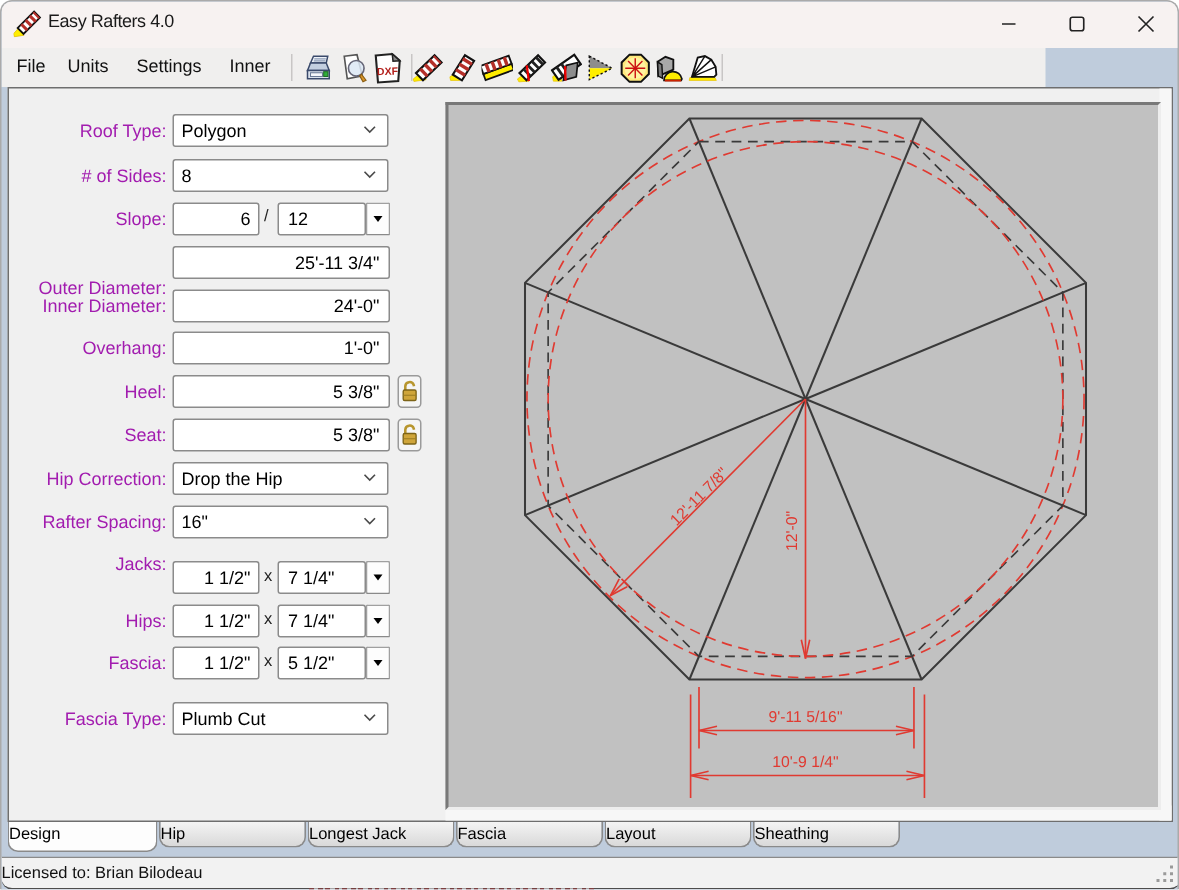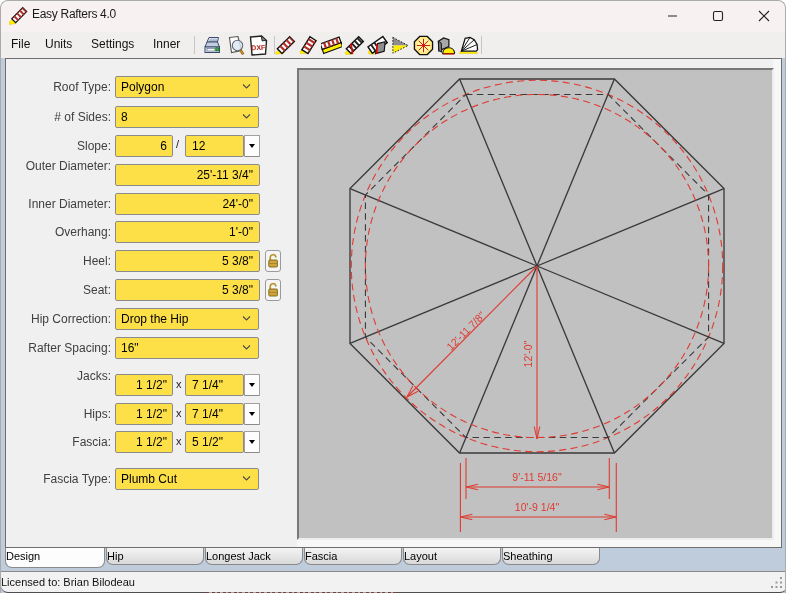--- a/index.html
+++ b/index.html
@@ -7,33 +7,33 @@
     font-family:"Liberation Sans", sans-serif; }
   #win { position:absolute; left:0; top:0; width:786px; height:593px;
     background:#bfccdc; border-radius:8px 8px 0 0; overflow:hidden;
     border:1px solid #aaa; border-bottom:none; }
   
   #titlebar { position:absolute; left:0; top:0; width:786px; height:31px;
     background:#f7f2f1; }
   #title-text { position:absolute; left:31px; top:6px; font-size:12px; letter-spacing:-0.3px; color:#1a1a1a; }
   .winbtn { position:absolute; top:0; width:46px; height:31px; }
   
-  #menubar { position:absolute; left:0; top:31px; width:786px; height:26px;
+  #menubar { position:absolute; left:0; top:31px; width:696px; height:26px;
     background:#f0efee; }
   .menuitem { position:absolute; top:5px; font-size:12px; color:#111; }
   .tsep { position:absolute; top:4px; width:1px; height:18px; background:#c8c6c5; }
   .ticon { position:absolute; top:3px; width:21px; height:21px; }
   
   #panel { position:absolute; left:4px; top:57px; width:777px; height:490px;
     background:#f0f0f0; border:1px solid #6e6e6e; }
   #wgap-r { position:absolute; left:772px; top:58px; width:8px; height:488px; background:#f7f7f7; }
   #wgap-b { position:absolute; left:296px; top:536px; width:484px; height:10px; background:#f7f7f7; }
   
-  .lbl { position:absolute; font-size:12px; color:#404040; text-align:right; width:110px; left:0; }
-  .box { position:absolute; background:#fde047; border:1px solid #8b8b8b; border-radius:2px;
+  .lbl { position:absolute; font-size:12px; color:#a21caf; text-align:right; width:110px; left:0; }
+  .box { position:absolute; background:#ffffff; border:1px solid #8b8b8b; border-radius:2px;
     font-size:12px; color:#000; }
   .combo { left:114px; width:144px; height:22px; padding-left:5px; line-height:20px; }
   .combo .chev { position:absolute; right:6px; top:4px; }
   .inp { left:114px; width:145px; height:22px; text-align:right; padding-right:6px; line-height:20px; }
   .inp-s1 { left:114px; width:58px; height:22px; text-align:right; padding-right:5px; line-height:20px; }
   .inp-s2 { left:184px; width:59px; height:22px; text-align:left; padding-left:6px; line-height:20px; }
   .dbtn { position:absolute; left:243px; width:16px; height:22px; background:#fdfdfd;
     border:1px solid #a0a0a0; border-bottom-color:#8a8a8a; border-radius:1px; }
   .dbtn:after { content:""; position:absolute; left:3.5px; top:8px;
     border-left:3.5px solid transparent; border-right:3.5px solid transparent; border-top:4.5px solid #000; }
@@ -206,21 +206,21 @@
       </svg></div>
   <div class="lbl" style="top:109px"># of Sides:</div>
   <div class="box combo" style="top:105px">8<svg class="chev" width="11" height="11" viewBox="0 0 11 11">
         <path d="M2 3.5 L5.5 7 L9 3.5" fill="none" stroke="#4a4a4a" stroke-width="1.1"></path>
       </svg></div>
   <div class="lbl" style="top:138px">Slope:</div>
   <div class="box inp-s1" style="top:134px">6</div>
   <div class="xsep" style="left:175px;top:137px">/</div>
   <div class="box inp-s2" style="top:134px">12</div>
   <div class="dbtn" style="top:134px"></div>
-  <div class="lbl" style="top:158px">Outer Diameter:</div>
+  <div class="lbl" style="top:184px">Outer Diameter:</div>
   <div class="box inp" style="top:163px">25'-11 3/4"</div>
   <div class="lbl" style="top:196px">Inner Diameter:</div>
   <div class="box inp" style="top:192px">24'-0"</div>
   <div class="lbl" style="top:224px">Overhang:</div>
   <div class="box inp" style="top:220px">1'-0"</div>
   <div class="lbl" style="top:253px">Heel:</div>
   <div class="box inp" style="top:249px">5 3/8"</div>
   <div class="lockbtn" style="top:249px">
       <svg width="14" height="18" viewBox="0 0 14 18" style="position:absolute;left:0px;top:1px">
     <path d="M4.2 8 V5.4 a2.9 2.9 0 0 1 5.6 -0.8 l0.2 0.9" fill="none" stroke="#b8962e" stroke-width="1.7"></path>

